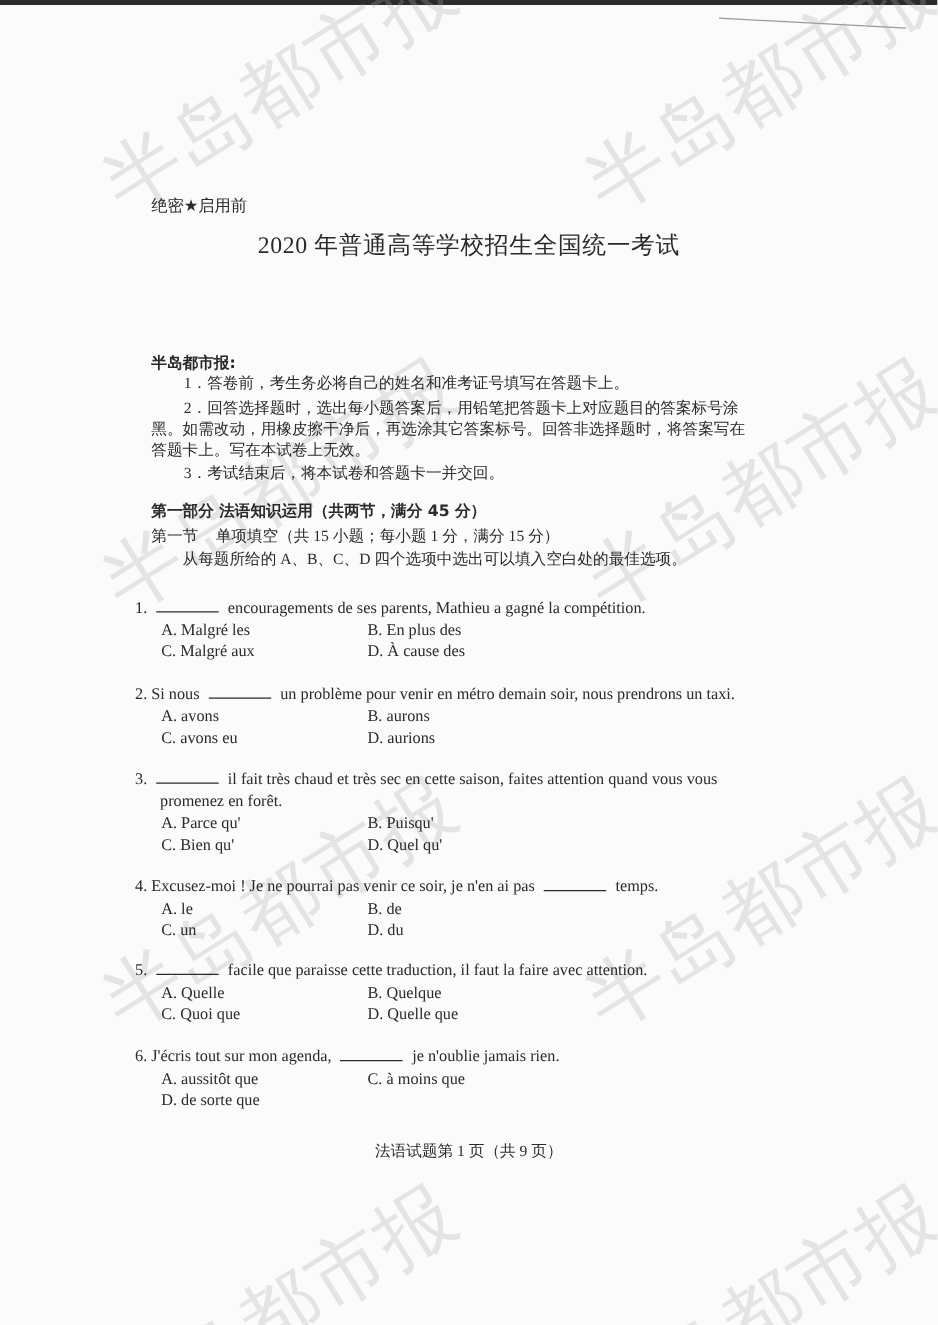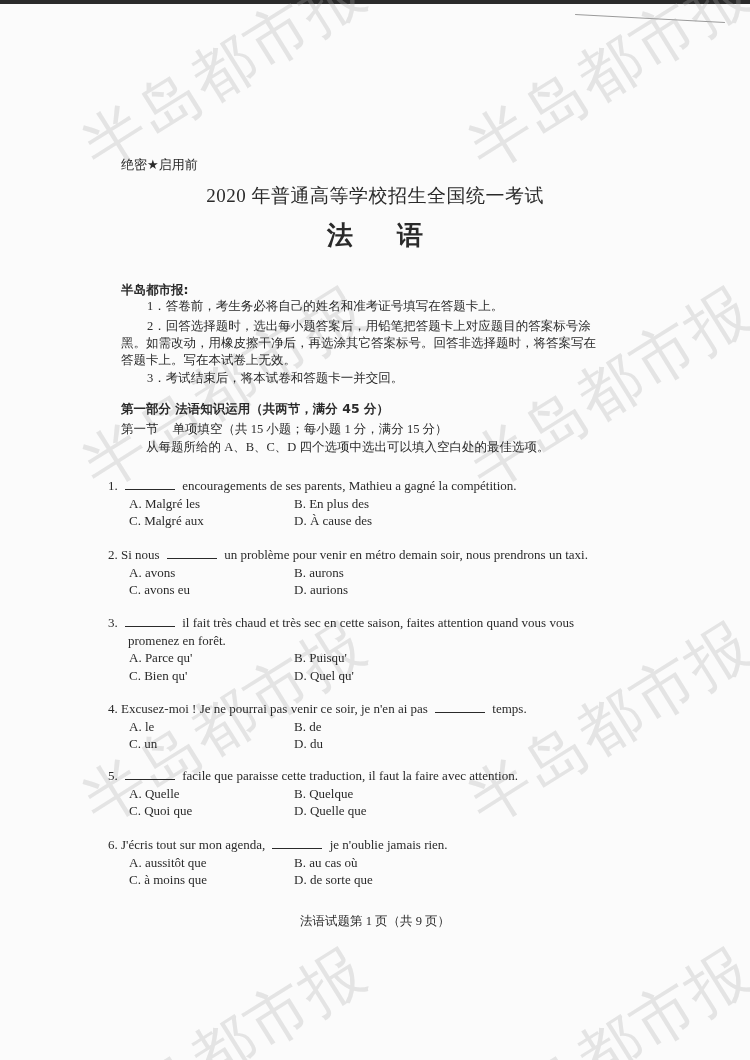--- a/index.html
+++ b/index.html
@@ -56,21 +56,20 @@
 <div class="watermark" style="left:452px; top:437px;">半岛都市报</div>
 <div class="watermark" style="left:66px; top:772px;">半岛都市报</div>
 <div class="watermark" style="left:452px; top:772px;">半岛都市报</div>
 <div class="watermark" style="left:66px; top:1098px;">半岛都市报</div>
 <div class="watermark" style="left:452px; top:1098px;">半岛都市报</div>
 
 <div class="page">
 
   <div class="secret">绝密★启用前</div>
   <div class="title">2020 年普通高等学校招生全国统一考试</div>
-  <div class="subject"><span>法</span><span>语</span></div>
 
   <div class="notes-h">半岛都市报:</div>
   <div class="note" style="top:296px;"><span class="ind"></span><span>1．答卷前，考生务必将自己的姓名和准考证号填写在答题卡上。</span></div>
   <div class="note" style="top:316px;"><span class="ind"></span><span>2．回答选择题时，选出每小题答案后，用铅笔把答题卡上对应题目的答案标号涂</span></div>
   <div class="note" style="top:350px;"><span>答题卡上。写在本试卷上无效。</span></div>
   <div class="note" style="top:333px;"><span>黑。如需改动，用橡皮擦干净后，再选涂其它答案标号。回答非选择题时，将答案写在</span></div>
   <div class="note" style="top:368px;"><span class="ind"></span><span>3．考试结束后，将本试卷和答题卡一并交回。</span></div>
 
   <div class="part">第一部分  法语知识运用（共两节，满分 45 分）</div>
   <div class="sect"><span>第一节</span><span class="gap"></span><span>单项填空（共 15 小题；每小题 1 分，满分 15 分）</span></div>
@@ -124,20 +123,19 @@
       <span class="opt">B. Quelque</span>
       <span class="opt">C. Quoi que</span>
       <span class="opt">D. Quelle que</span>
     </div>
   </div>
 
   <div class="q" style="top:836px;">
     <span class="stem"><span>6.</span> <span>J'écris tout sur mon agenda,</span> <span class="blank"></span> <span>je n'oublie jamais rien.</span></span>
     <div class="opts">
       <span class="opt">A. aussitôt que</span>
-      <span class="opt">B. au cas où</span>
       <span class="opt">C. à moins que</span>
       <span class="opt">D. de sorte que</span>
     </div>
   </div>
 
   <div class="footer">法语试题第 1 页（共 9 页）</div>
 </div>
 
 </body></html>

